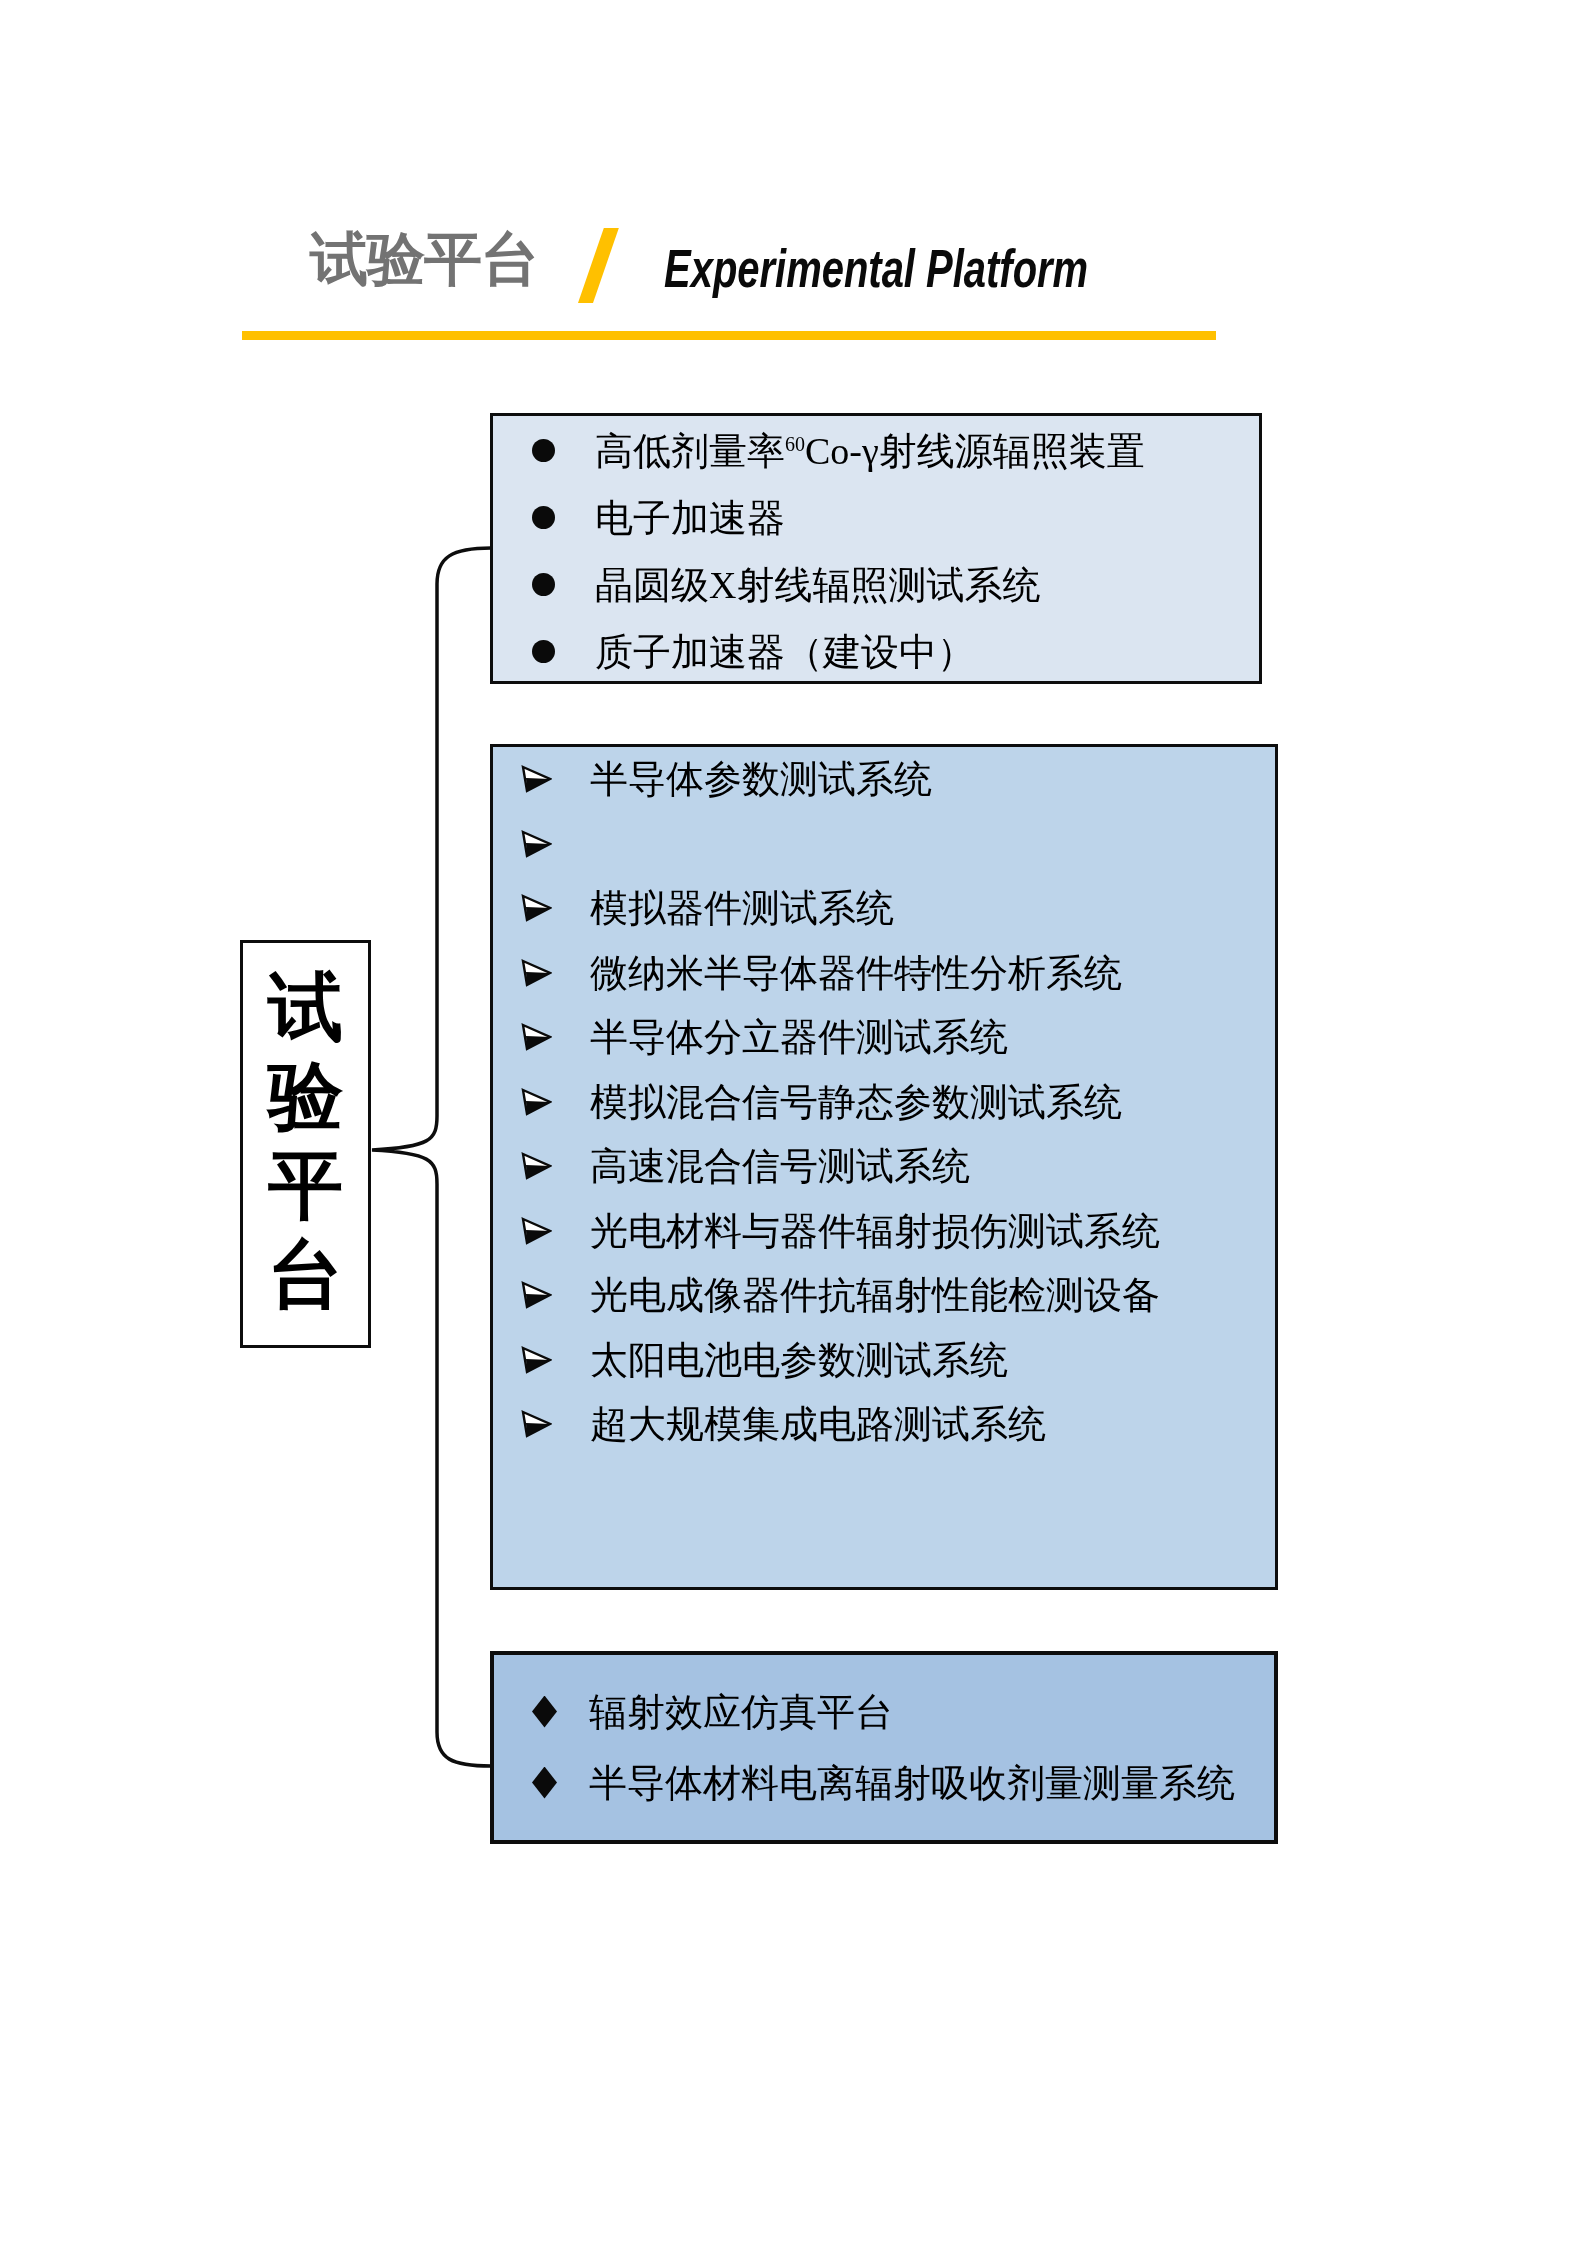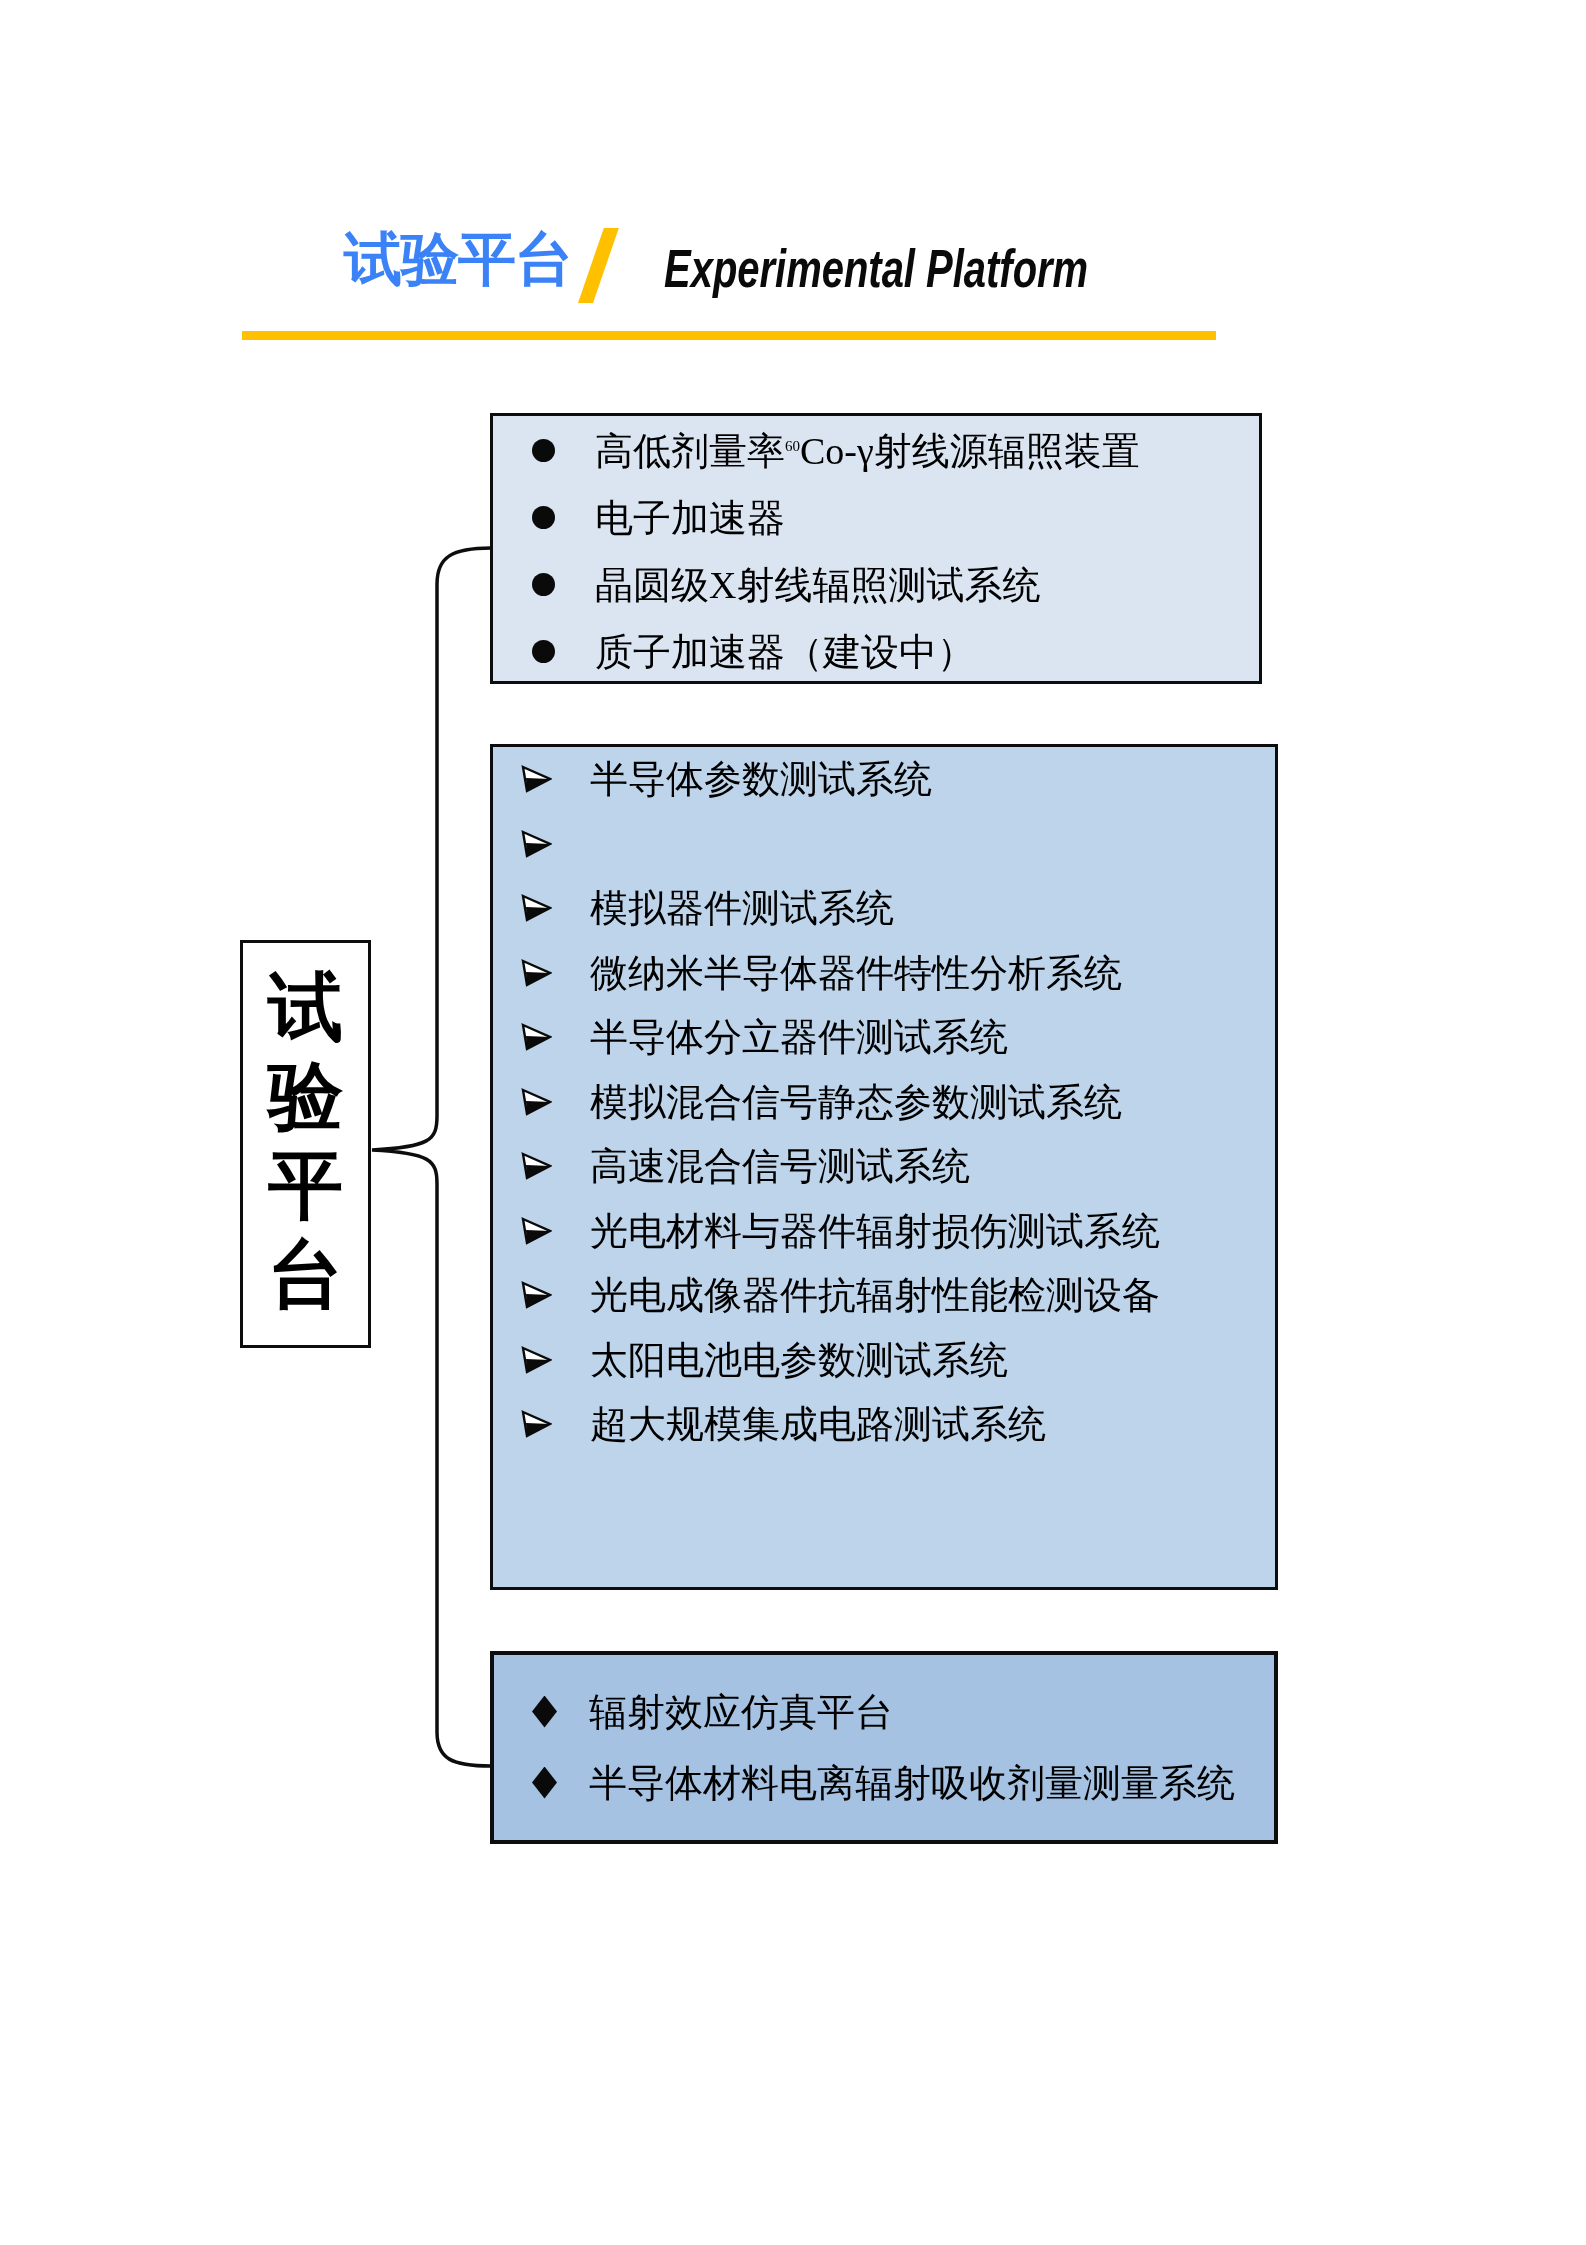--- a/index.html
+++ b/index.html
@@ -6,22 +6,22 @@
   .page{
     position:relative;
     width:1586px;height:2245px;
     background:#ffffff;
     overflow:hidden;
     font-family:"Liberation Serif","DejaVu Serif",serif;
   }
   
   .title-zh{
     position:absolute;left:310px;top:224px;
-    font-size:58px;font-weight:bold;color:#3b82f6;
-    letter-spacing:-1px;line-height:72px;white-space:nowrap;margin-left:34px;
+    font-size:58px;font-weight:bold;color:#737373;
+    letter-spacing:-1px;line-height:72px;white-space:nowrap;
   }
   .slash{
     position:absolute;left:578px;top:228px;
     width:15px;height:75px;background:#FFC000;
     transform:skewX(-19deg);transform-origin:bottom left;
   }
   .title-en{
     position:absolute;left:664px;top:238px;
     font-family:"Liberation Sans","DejaVu Sans",sans-serif;
     font-style:italic;font-weight:bold;
@@ -41,21 +41,21 @@
   .box1{top:413px;width:772px;height:271px;background:#dbe5f1;padding-top:1px;}
   .box2{top:744px;width:788px;height:846px;background:#bdd4ea;}
   .box3{top:1651px;width:788px;height:193px;background:#a5c2e2;padding-top:21px;border-width:4px;}
   .row{display:flex;align-items:center;color:#000;}
   .box1 .row{height:67px;}
   .box2 .row{height:64.5px;}
   .box3 .row{height:71px;}
   .row .txt{
     font-size:38px;line-height:1;white-space:nowrap;
   }
-  .sup{font-size:15px;position:relative;top:-13px;}
+  .sup{font-size:20px;position:relative;top:-13px;}
   
   .dot{
     flex:none;width:23px;height:23px;border-radius:50%;
     background:#0a0a0a;margin-left:39px;margin-right:40px;
   }
   .arrow{
     flex:none;width:32px;height:28px;margin-left:27px;margin-right:38px;
   }
   .diamond{
     flex:none;width:25px;height:32px;margin-left:38px;margin-right:32px;

